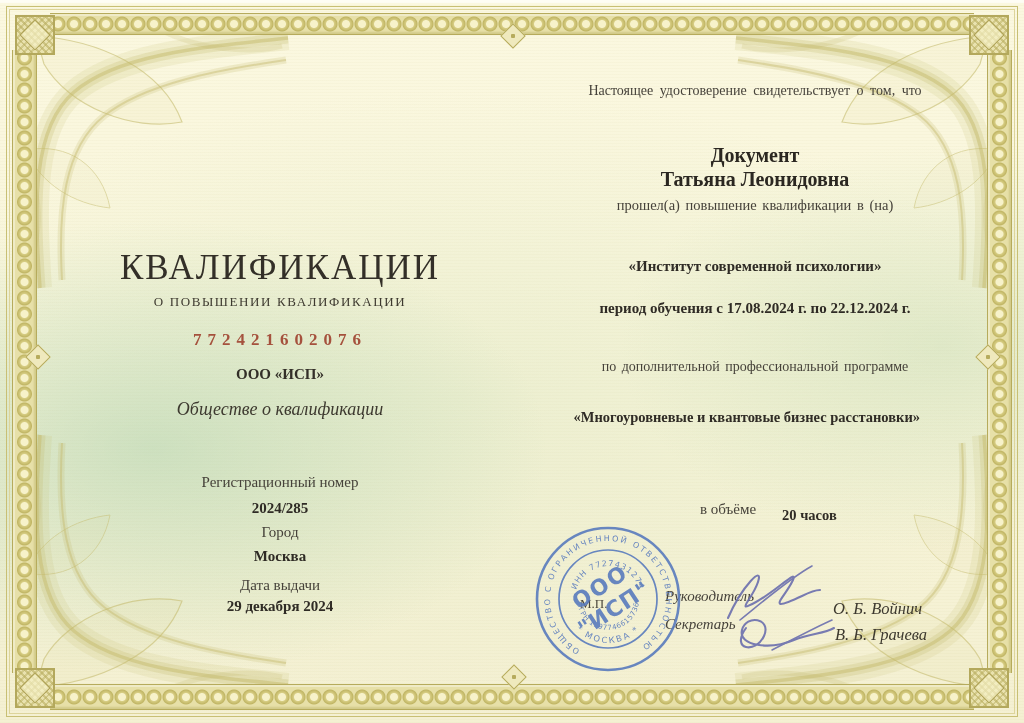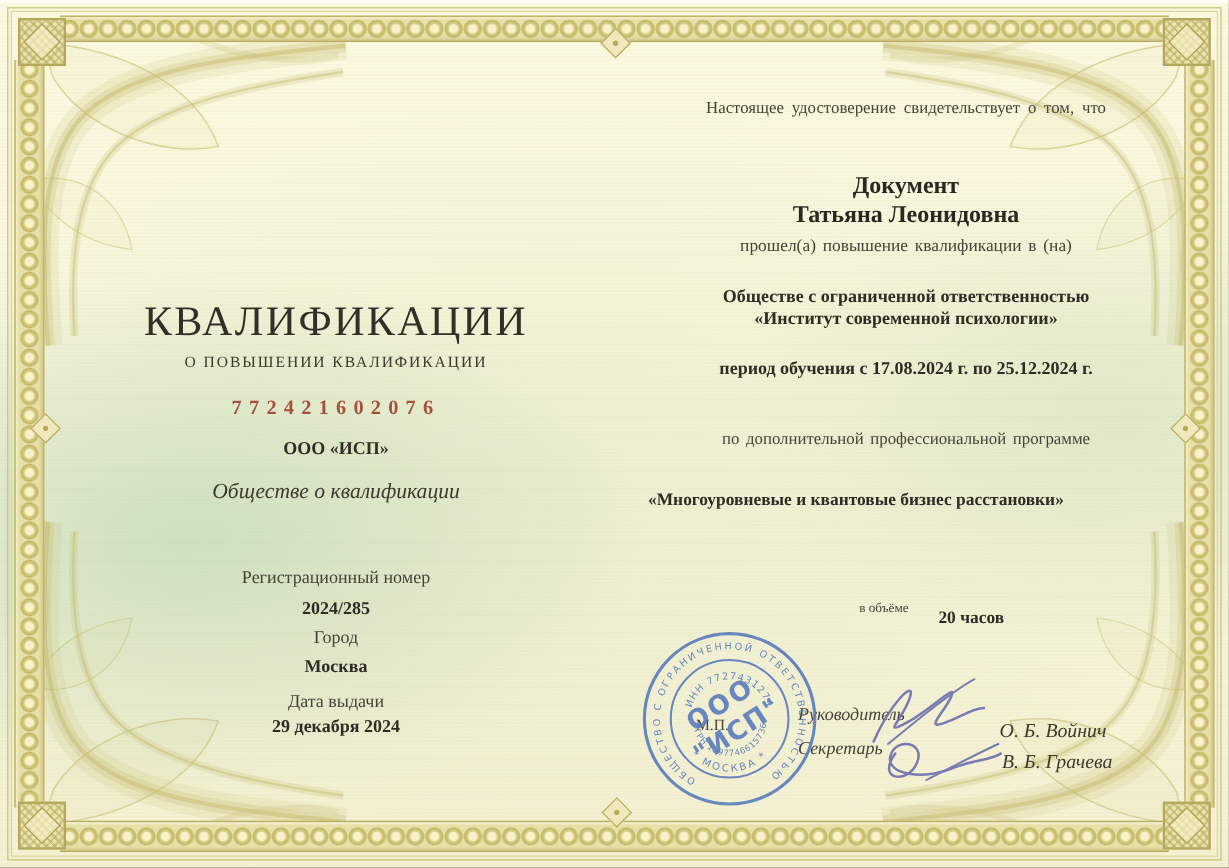--- a/index.html
+++ b/index.html
@@ -76,21 +76,21 @@
   .lc-date-value{top:598px;font-size:15px;font-weight:bold;color:#2f2b25;}
   .rc-intro{top:83px;font-size:14px;word-spacing:3px;color:#46423a;}
   .rc-name1{top:144px;font-size:20px;font-weight:bold;color:#2b2721;}
   .rc-name2{top:168px;font-size:20px;font-weight:bold;color:#2b2721;}
   .rc-completed{top:197px;font-size:14.5px;word-spacing:2px;color:#46423a;}
   .rc-org1{top:240px;font-size:15px;font-weight:bold;color:#2f2b25;}
   .rc-org2{top:258px;font-size:15px;font-weight:bold;color:#2f2b25;}
   .rc-period{top:300px;font-size:15px;font-weight:bold;color:#2f2b25;}
   .rc-prog-label{top:359px;font-size:14px;word-spacing:2px;color:#46423a;}
   .rc-prog-name{top:409px;left:540px;width:380px;font-size:14.5px;font-weight:bold;color:#2f2b25;}
-  .vol-label{left:716px;top:501px;font-size:11px;color:#46423a;z-index:4;}
+  .vol-label{left:700px;top:501px;font-size:15px;color:#46423a;z-index:4;}
   .vol-value{left:782px;top:507px;font-size:14.5px;font-weight:bold;color:#2f2b25;z-index:4;}
   .seal-mark{left:580px;top:596px;font-size:13px;color:#4a463c;z-index:3;}
   .role-head{left:665px;top:588px;font-size:15px;font-style:italic;color:#46423a;z-index:4;}
   .role-sec{left:665px;top:616px;font-size:15px;font-style:italic;color:#46423a;z-index:4;}
   .name-head{left:833px;top:599px;font-size:16.5px;font-style:italic;color:#3d392f;z-index:4;}
   .name-sec{left:835px;top:625px;font-size:16.5px;font-style:italic;color:#3d392f;z-index:4;}
   .stamp{left:533px;top:524px;width:150px;height:150px;z-index:5;opacity:.88;}
   .sigs{left:712px;top:556px;width:130px;height:100px;z-index:6;opacity:.9;}
 </style>
 </head>
@@ -146,25 +146,24 @@
   <div class="abs txt lc lc-reg-value">2024/285</div>
   <div class="abs txt lc lc-city-label">Город</div>
   <div class="abs txt lc lc-city-value">Москва</div>
   <div class="abs txt lc lc-date-label">Дата выдачи</div>
   <div class="abs txt lc lc-date-value">29 декабря 2024</div>
 
   <div class="abs txt rc rc-intro">Настоящее удостоверение свидетельствует о том, что</div>
   <div class="abs txt rc rc-name1">Документ</div>
   <div class="abs txt rc rc-completed">прошел(а) повышение квалификации в (на)</div>
   <div class="abs txt rc rc-name2">Татьяна Леонидовна</div>
-  <div class="abs txt rc rc-org1">Обществе с ограниченной ответственностью</div>
   <div class="abs txt rc rc-org2">«Институт современной психологии»</div>
-  <div class="abs txt rc rc-period">период обучения с 17.08.2024 г. по 25.12.2024 г.</div>
+  <div class="abs txt rc rc-period">период обучения с 17.08.2024 г. по 22.12.2024 г.</div>
   <div class="abs txt rc rc-prog-label">по дополнительной профессиональной программе</div>
-  <div class="abs txt rc-prog-name" style="text-align:left;">«Многоуровневые и квантовые бизнес расстановки»</div>
+  <div class="abs txt rc-prog-name" style="text-align:right;">«Многоуровневые и квантовые бизнес расстановки»</div>
   <div class="abs vol-label">в объёме</div>
   <div class="abs vol-value">20 часов</div>
 
   <div class="abs seal-mark">М.П.</div>
   <div class="abs role-head">Руководитель</div>
   <div class="abs role-sec">Секретарь</div>
   <div class="abs name-head">О. Б. Войнич</div>
   <div class="abs name-sec">В. Б. Грачева</div>
 
   <svg class="abs stamp" viewBox="0 0 150 150">

